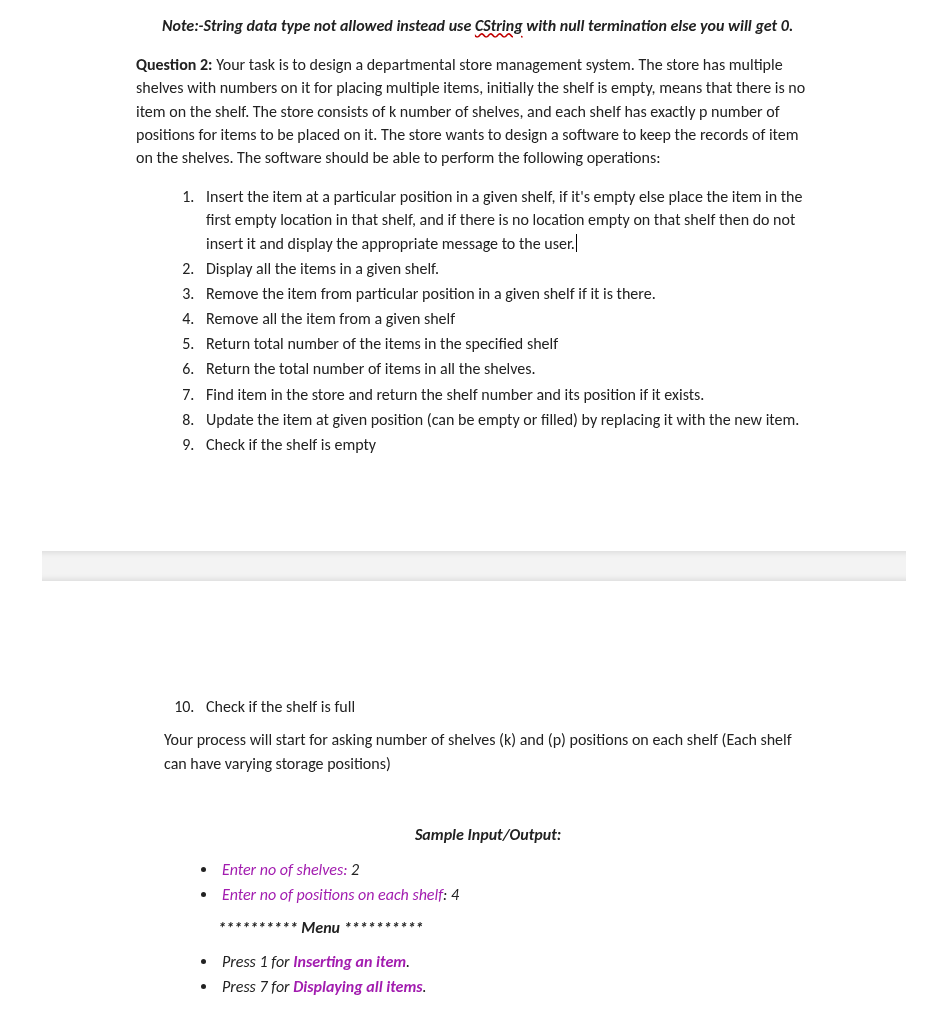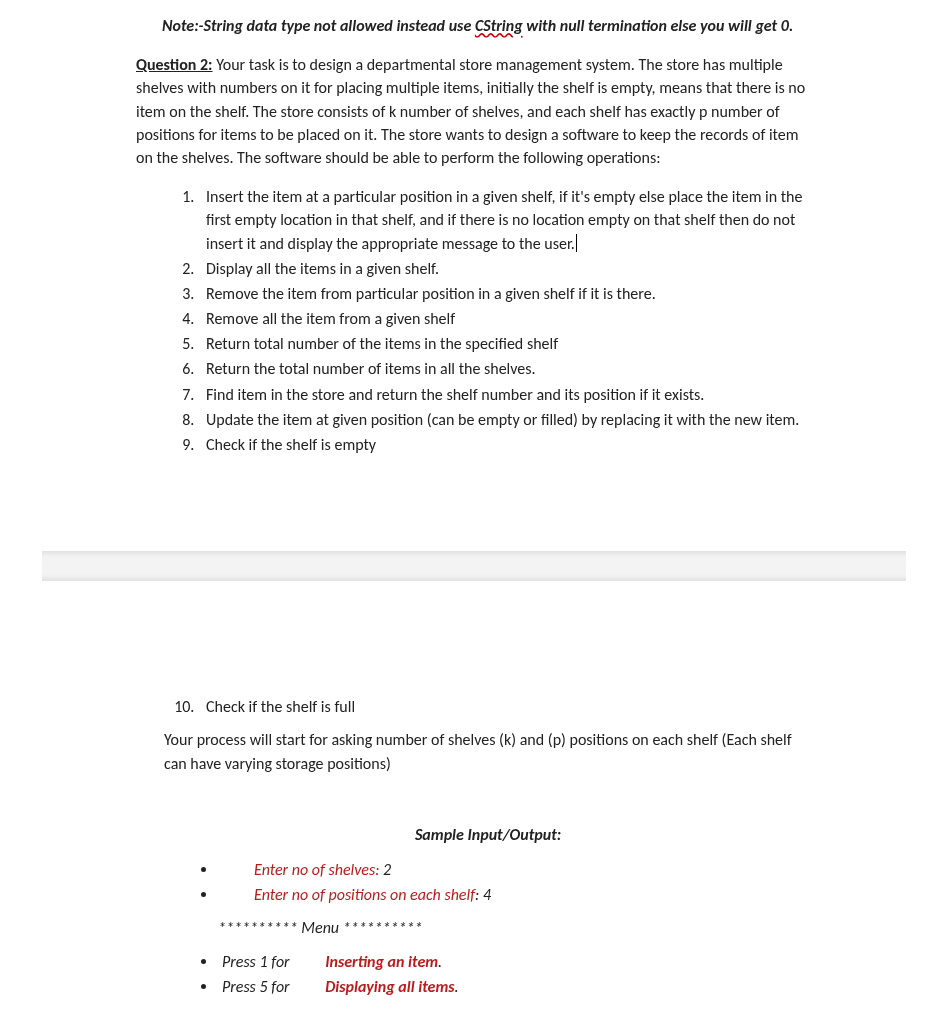--- a/index.html
+++ b/index.html
@@ -29,21 +29,20 @@
     text-decoration: underline;
     text-decoration-style: wavy;
     text-decoration-color: #c00000;
   }
   .q-paragraph {
     margin: 0 0 16px 0;
     text-align: left;
   }
   .q-label {
     font-weight: bold;
-    text-decoration: underline;
   }
   ol.num-list {
     margin: 0 0 15px 10px;
     padding-left: 52px;
   }
   ol.num-list li {
     padding-left: 8px;
     margin-bottom: 2px;
   }
   .cursor-mark::after {
@@ -85,24 +84,24 @@
     margin: 0 0 0 56px;
     padding-left: 26px;
   }
   ul.bullets li {
     padding-left: 4px;
     margin-bottom: 2px;
     font-style: italic;
   }
   .menu-line {
     font-style: italic;
-    font-weight: normal;
+    font-weight: bold;
     margin: 10px 0 10px 82px;
   }
-  .red { color: #b91c1c; margin-left: 32px; }
+  .red { color: #a21caf; }
   .bold { font-weight: bold; }
 </style>
 </head>
 <body>
 
 <div class="page">
 
   <div class="content">
 
     <p class="note-line">
@@ -149,18 +148,18 @@
       </li>
     </ul>
 
     <p class="menu-line">********** Menu **********</p>
 
     <ul class="bullets">
       <li>
         <span>Press 1 for </span><span class="red bold">Inserting an item</span><span>.</span>
       </li>
       <li>
-        <span>Press 5 for </span><span class="red bold">Displaying all items</span><span>.</span>
+        <span>Press 7 for </span><span class="red bold">Displaying all items</span><span>.</span>
       </li>
     </ul>
 
   </div>
 </div>
 
 </body></html>

